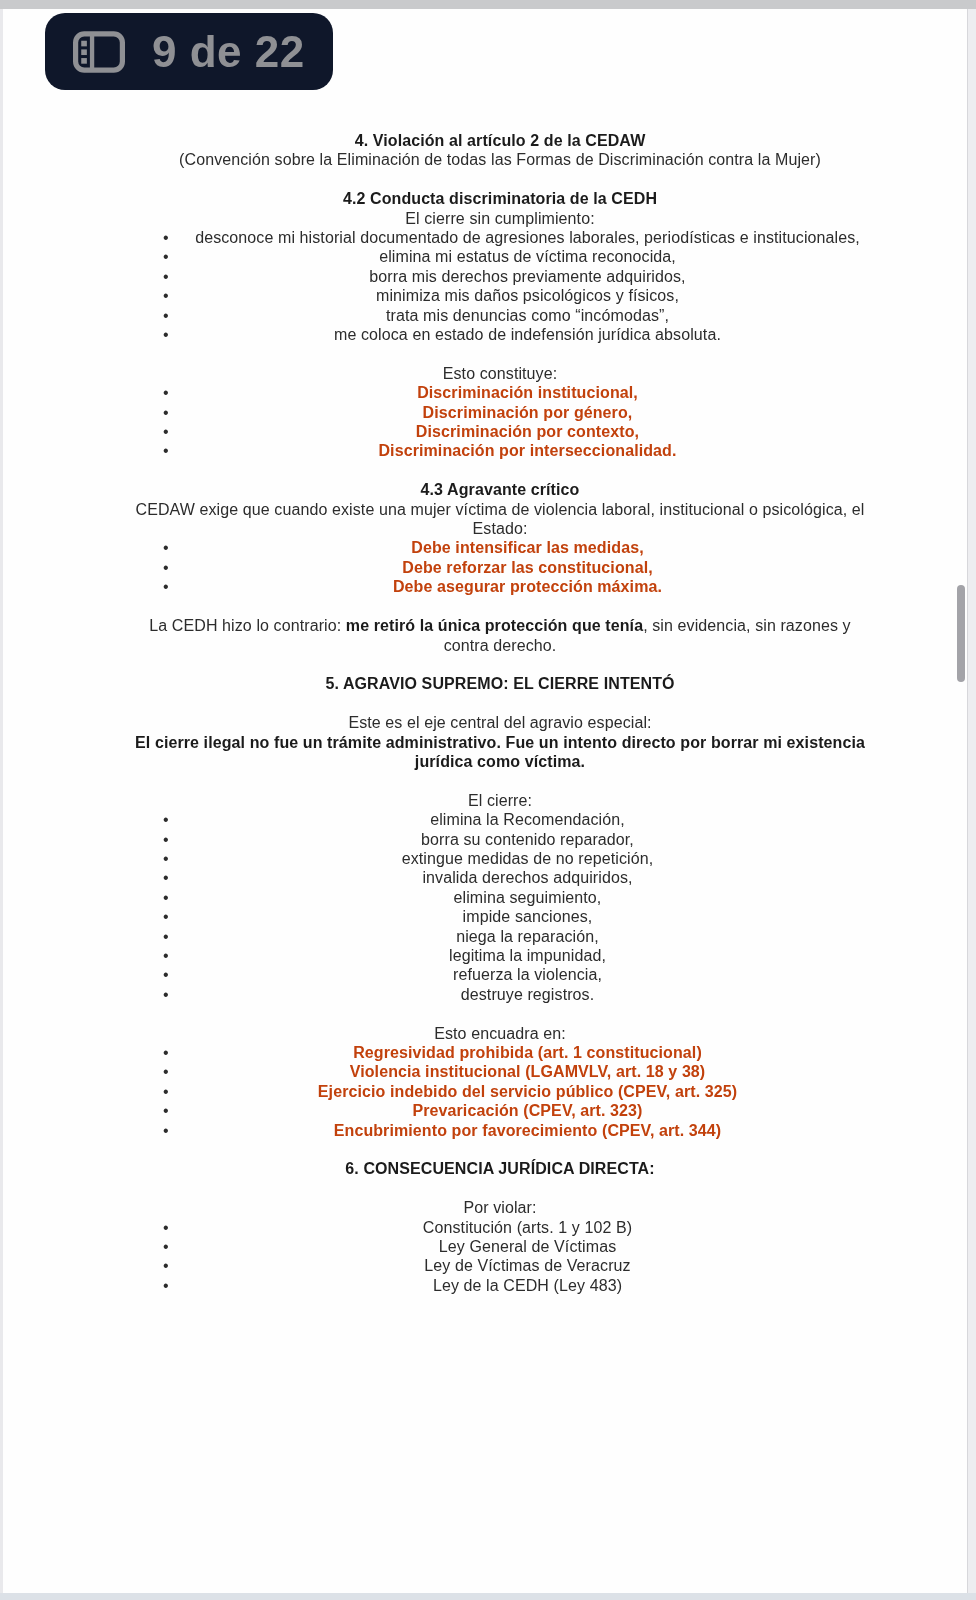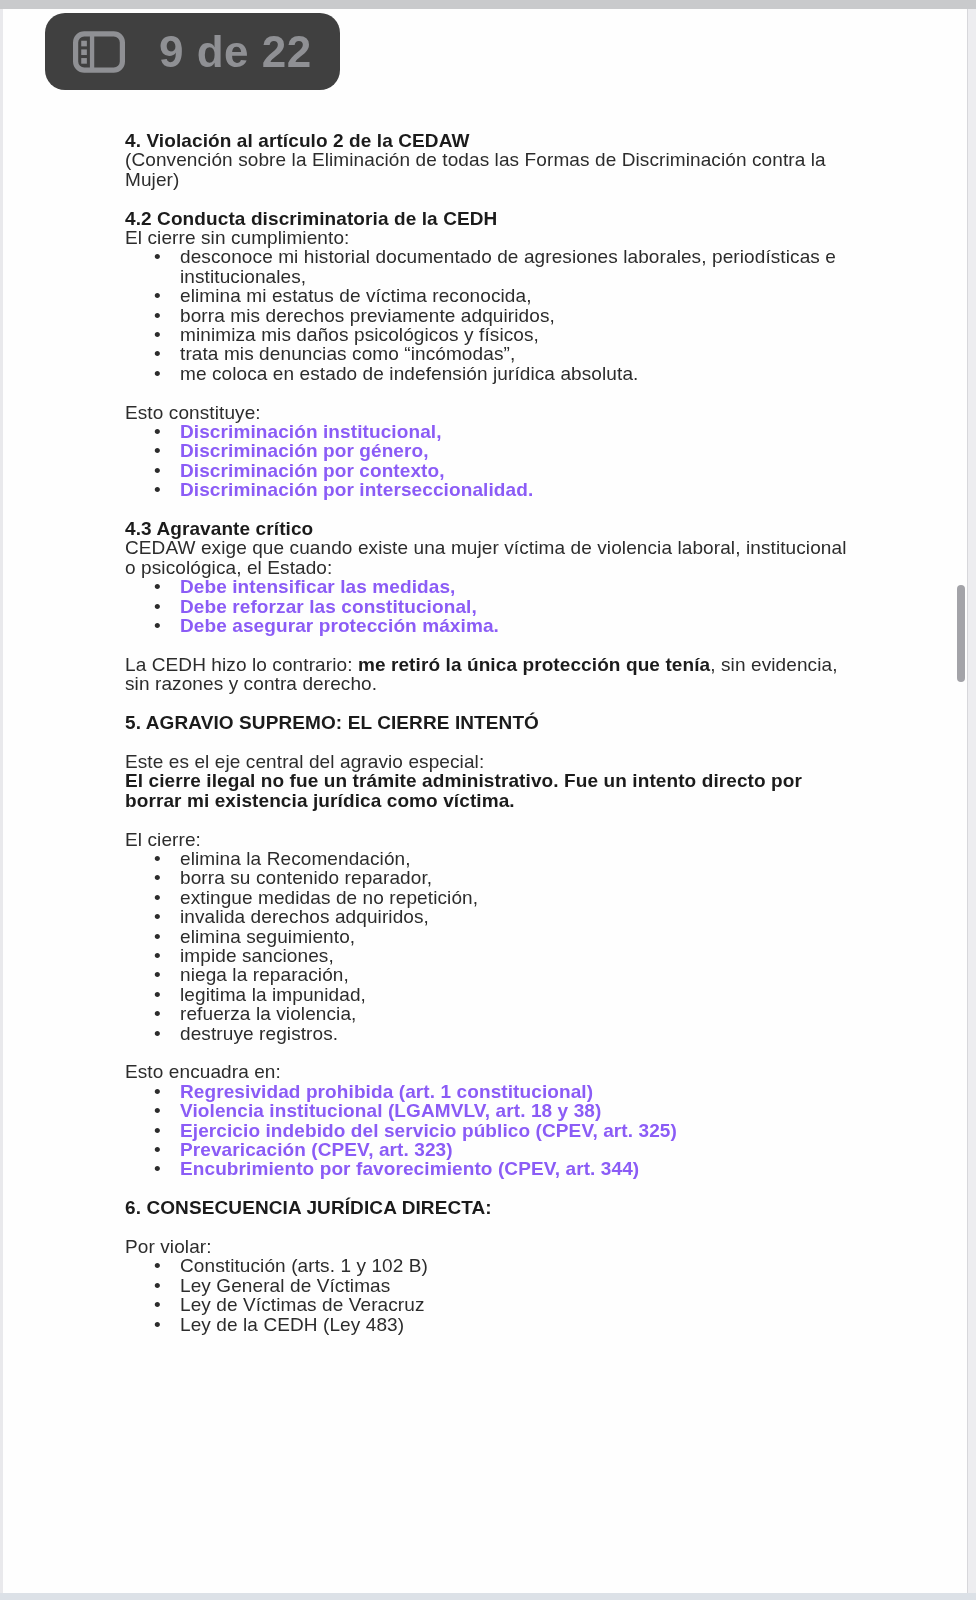--- a/index.html
+++ b/index.html
@@ -9,40 +9,40 @@
     font-family:"Liberation Sans", sans-serif;
   }
   .top-strip{position:absolute;top:0;left:0;width:976px;height:9px;background:#c9cacc;}
   .bottom-strip{position:absolute;bottom:0;left:0;width:976px;height:7px;background:#dce1e7;}
   .left-gutter{position:absolute;top:9px;bottom:7px;left:0;width:3px;background:#e9e9ec;}
   .right-gutter{position:absolute;top:9px;bottom:7px;right:0;width:8px;background:#ededf0;border-left:1px solid #d7d7db;}
   .page{position:absolute;top:9px;bottom:7px;left:3px;right:9px;background:#fefefe;}
 
   .badge{
     position:absolute;left:45px;top:13px;height:77px;
-    display:inline-flex;align-items:center;gap:34px;padding:0 28px;
-    background:#404040;border-radius:20px;border:none;cursor:pointer;justify-content:flex-end;
+    display:inline-flex;align-items:center;gap:27px;padding:0 28px;
+    background:#0f172a;border-radius:20px;border:none;cursor:pointer;justify-content:flex-end;
   }
   .badge svg{width:52px;height:42px;display:block;}
   .badge-label{
     font-size:44px;font-weight:bold;color:#8f9094;letter-spacing:0.5px;
     font-family:"Liberation Sans", sans-serif;
   }
 
   .content{
-    position:absolute;left:125px;top:131px;width:732px;
-    font-size:19px;line-height:19.4px;color:#2c2c2c;letter-spacing:0.1px;
+    position:absolute;left:134px;top:131px;width:732px;
+    font-size:16px;line-height:19.4px;color:#2c2c2c;letter-spacing:0.1px;text-align:center;
   }
   .content p{margin:0;}
   .block + .block{margin-top:19.4px;}
   .bold{font-weight:bold;color:#1b1b1b;}
   .content ul{margin:0;padding:0;list-style:none;}
   .content li{position:relative;padding-left:55px;}
   .content li::before{content:"•";position:absolute;left:29px;top:0;font-weight:normal;color:#2c2c2c;}
-  li.bold-item{font-weight:bold;color:#8b5cf6;}
+  li.bold-item{font-weight:bold;color:#c2410c;}
 
   .scroll-thumb{
     position:absolute;left:957px;top:585px;width:8px;height:97px;
     border-radius:4px;background:#a3a3a8;cursor:grab;
   }
 </style>
 </head>
 <body>
 
 <div class="top-strip"></div>

